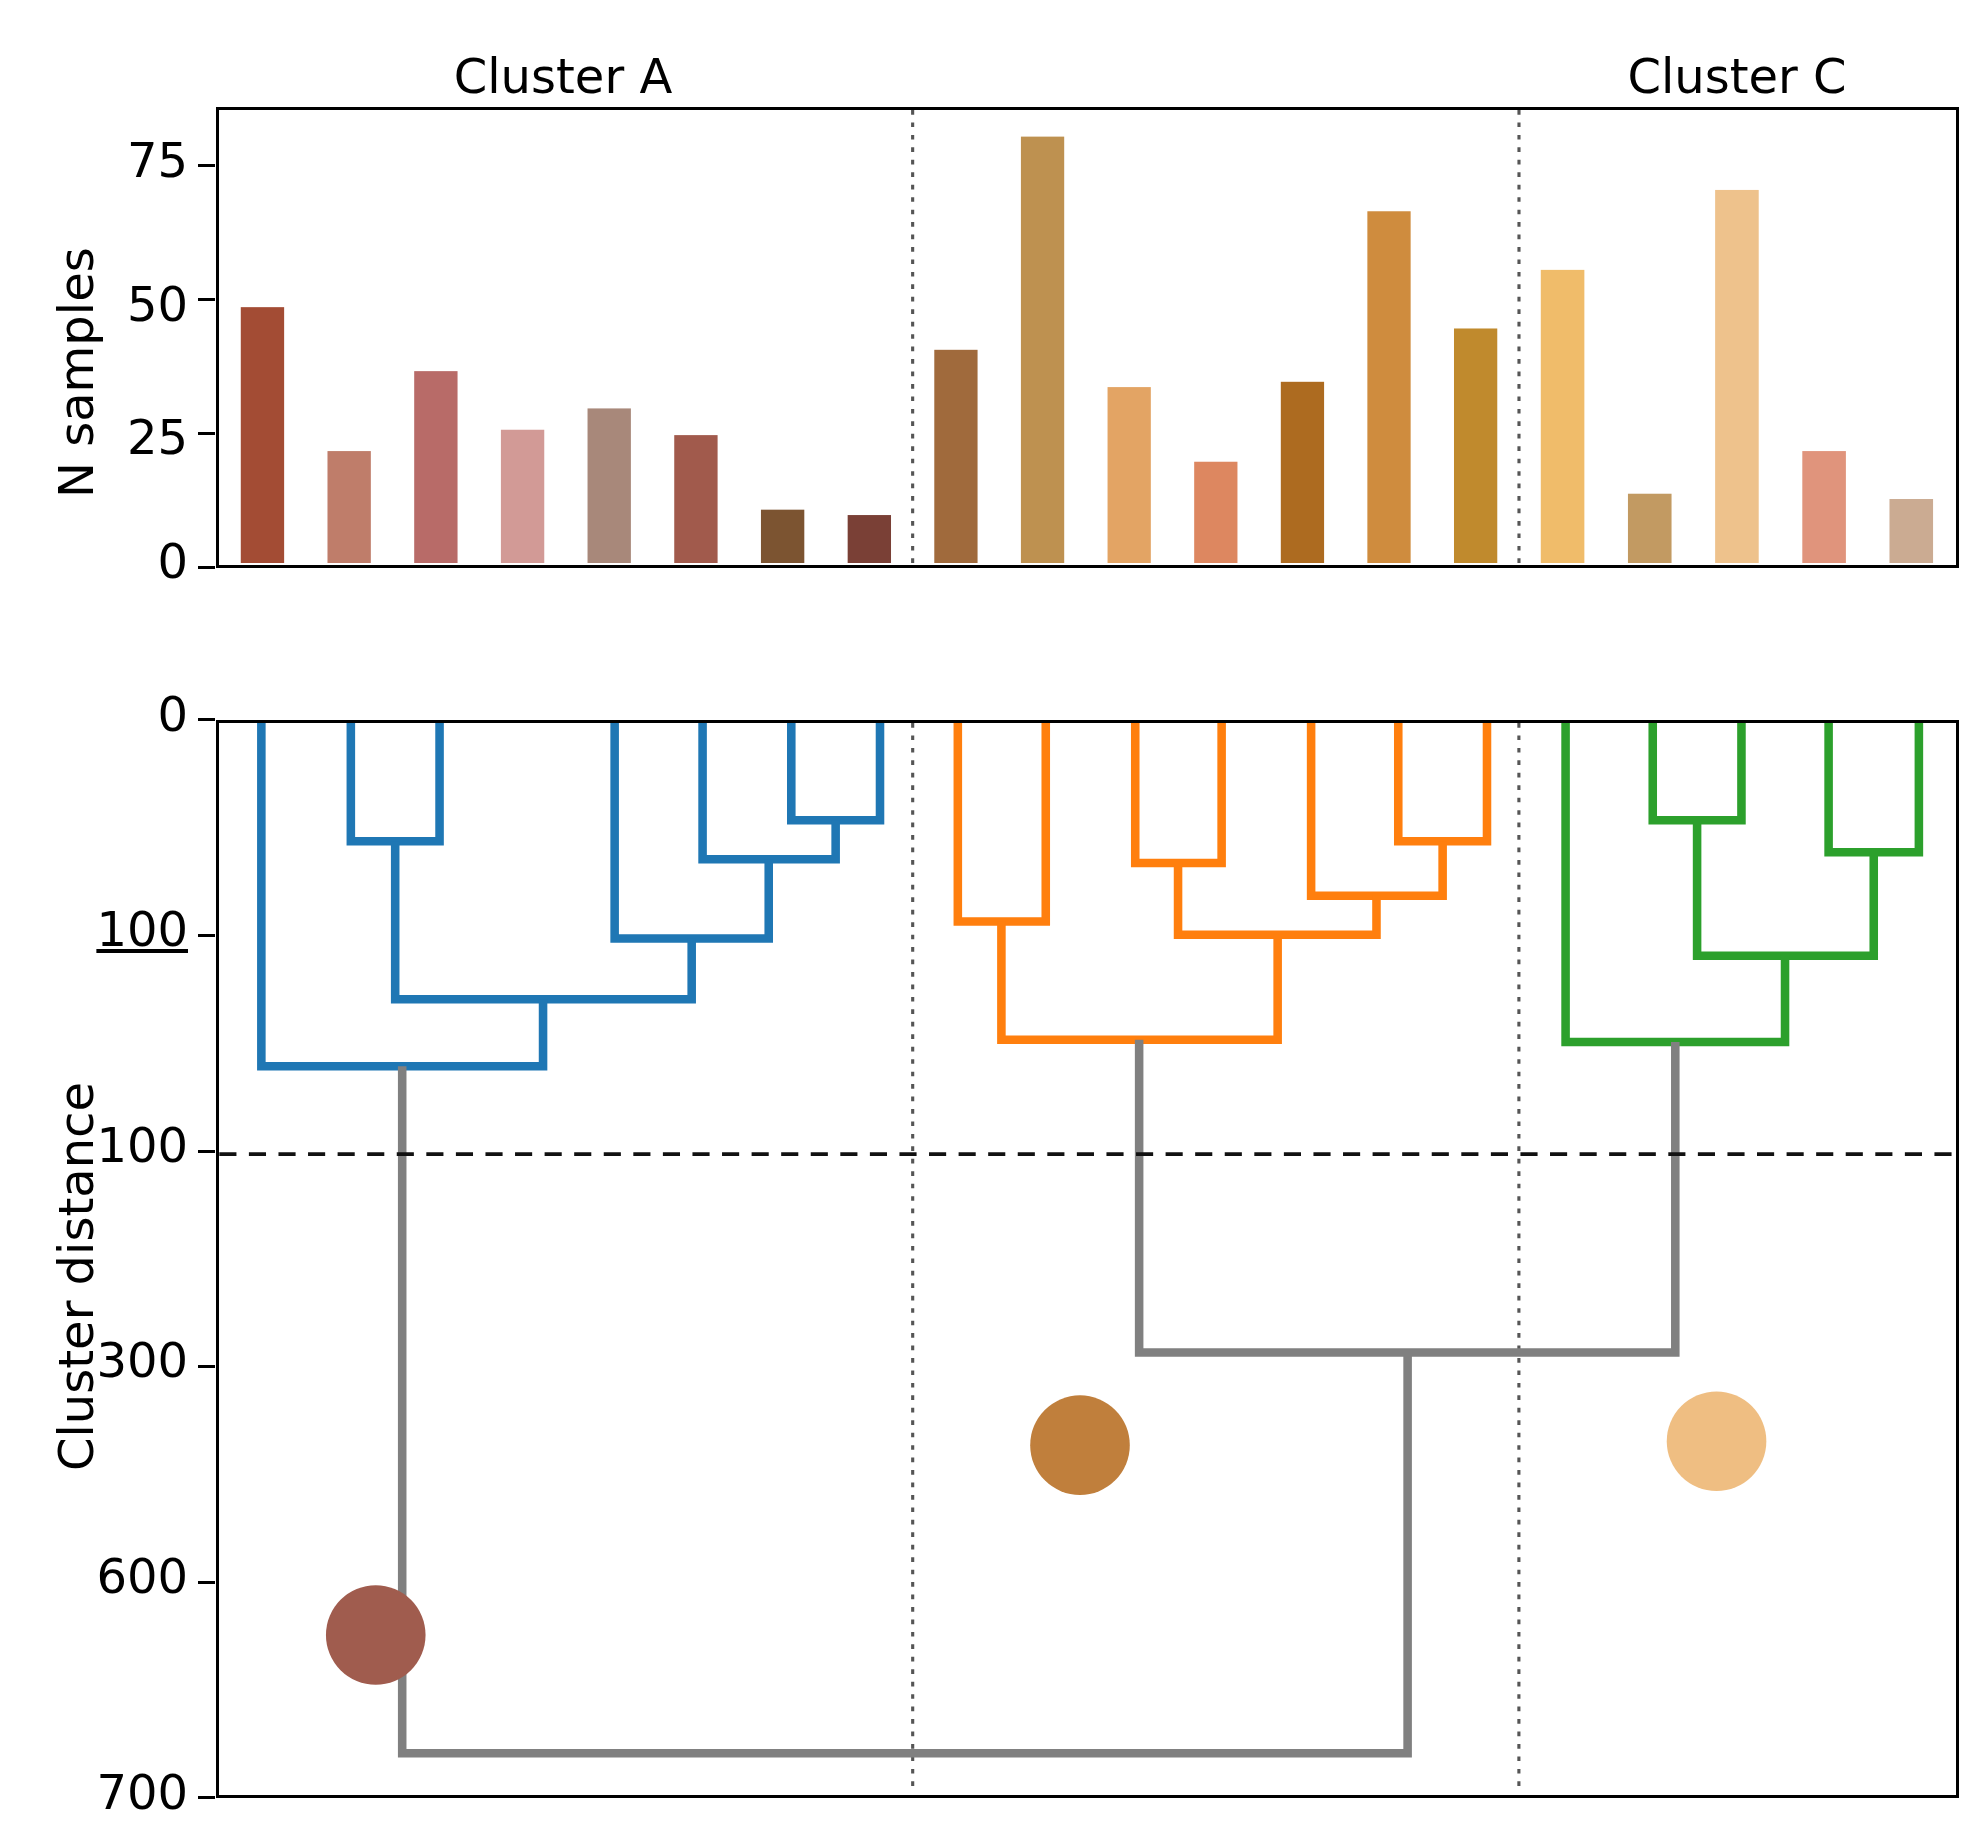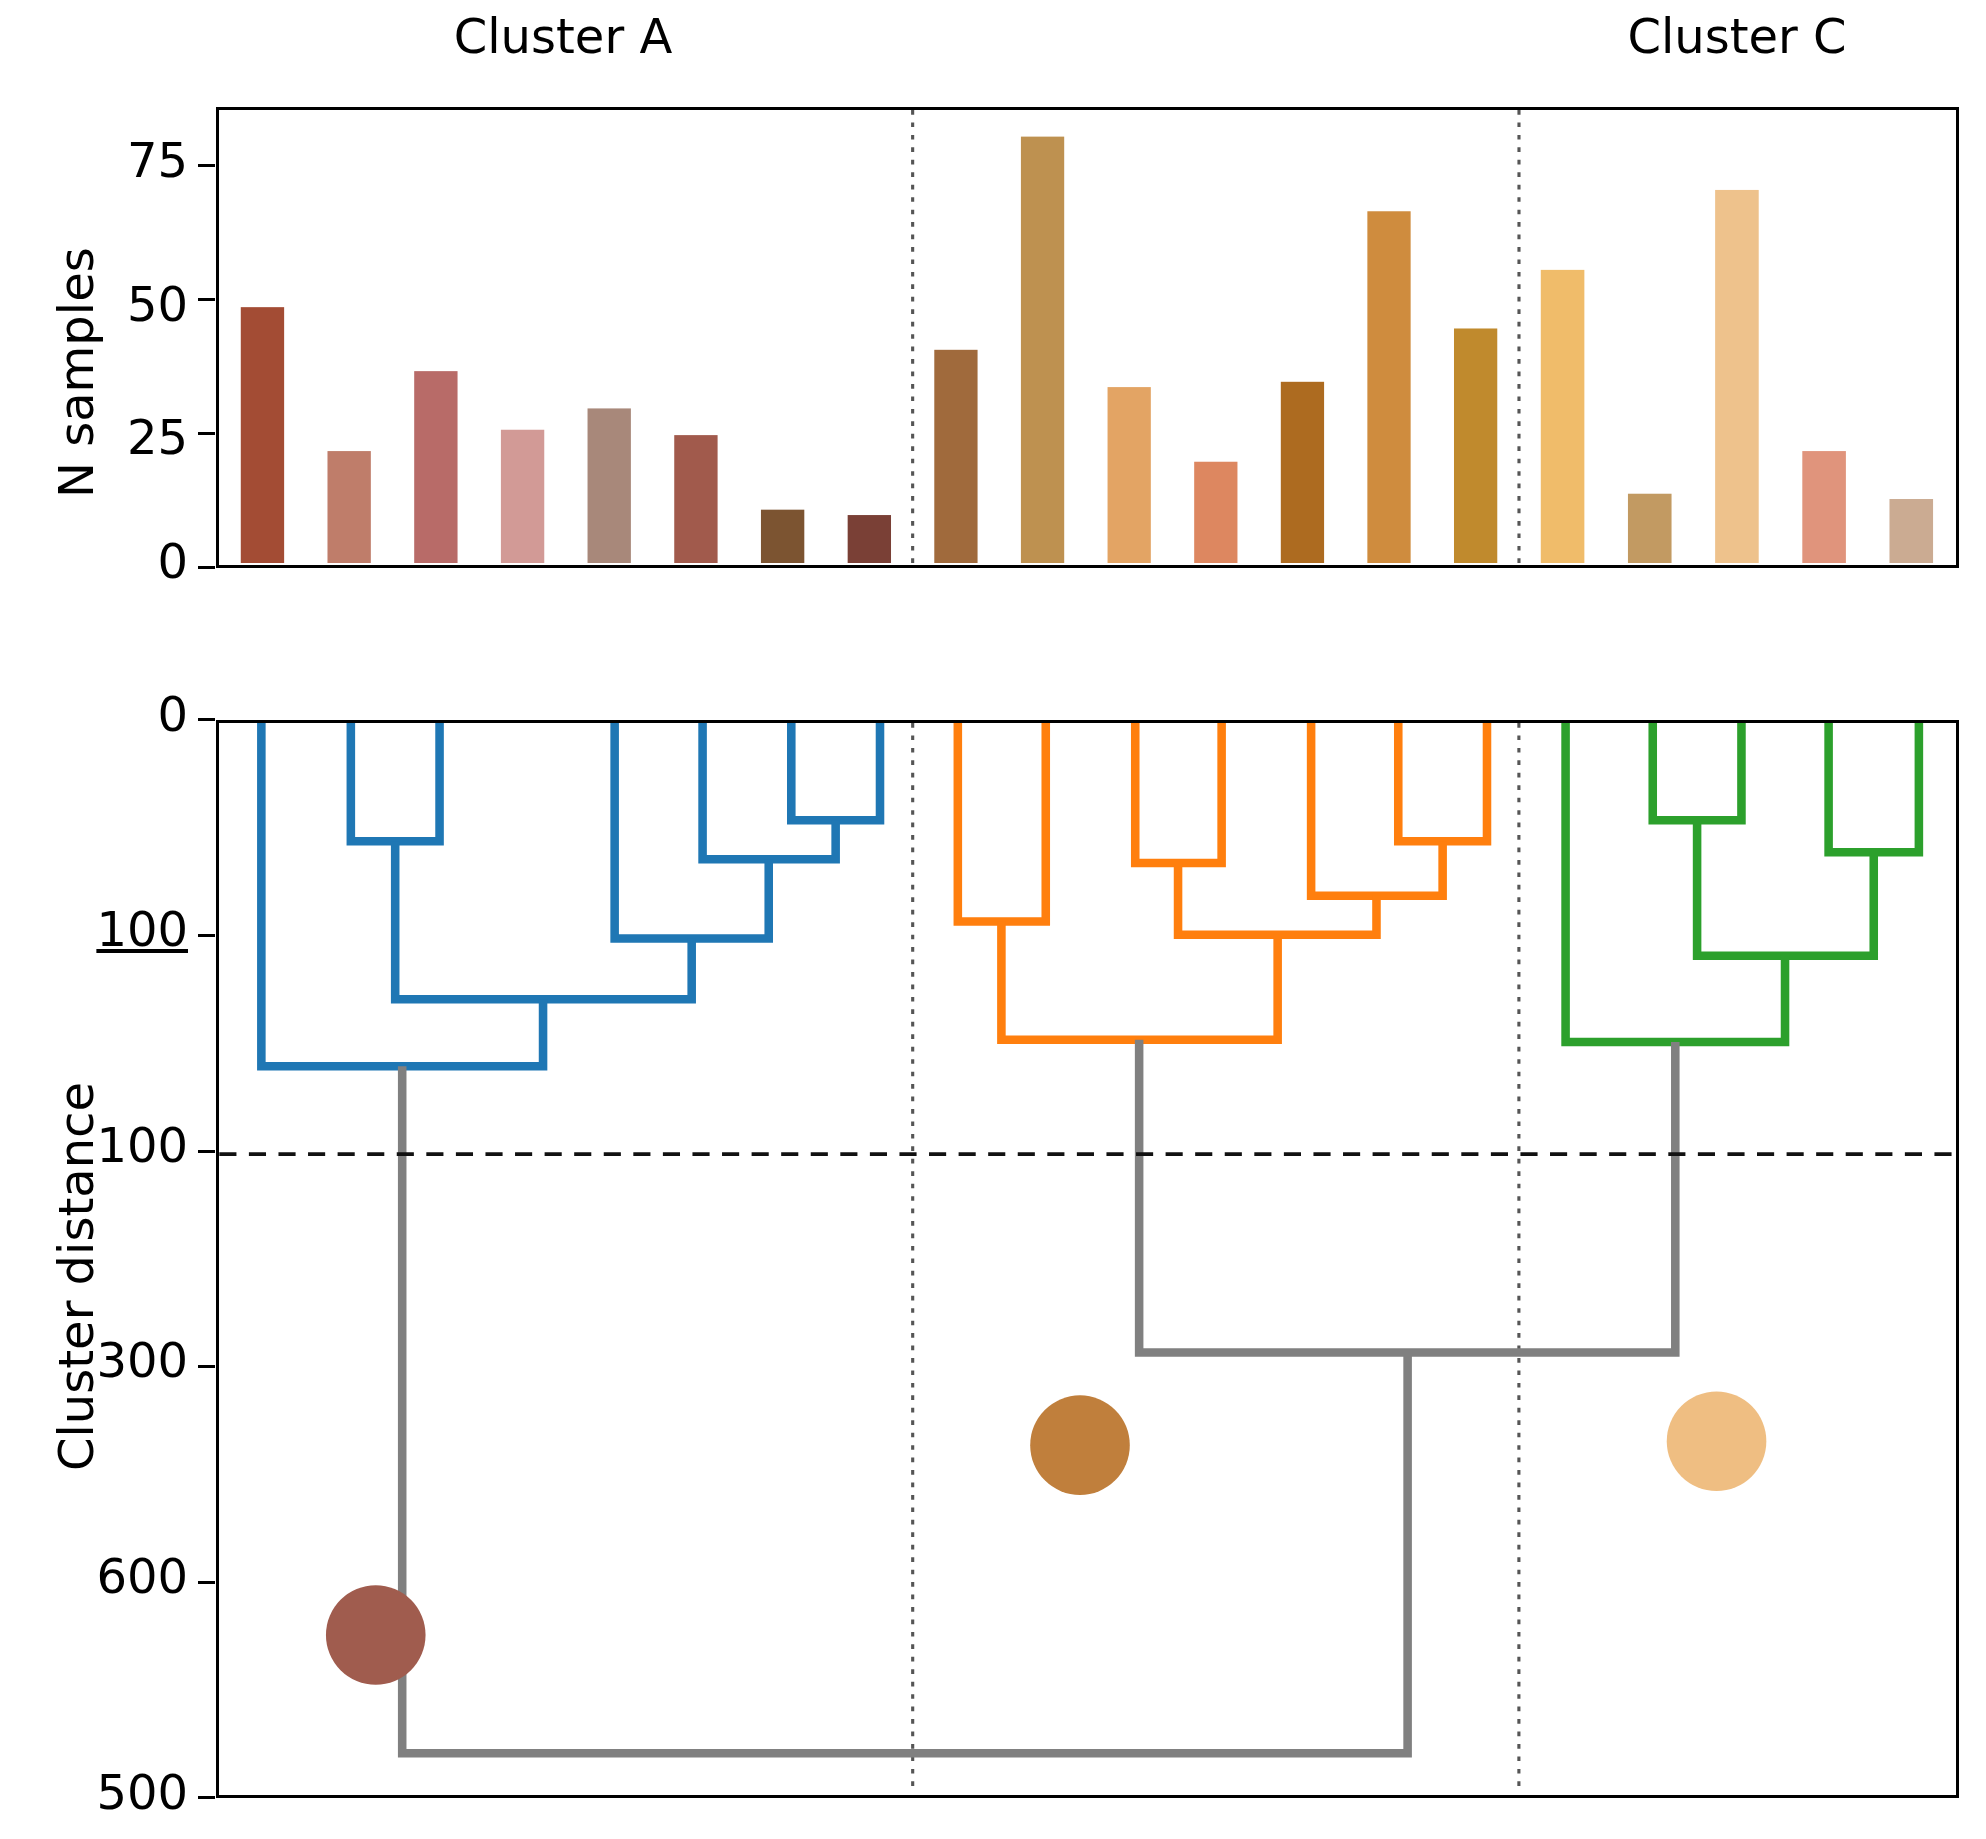--- a/index.html
+++ b/index.html
@@ -1,18 +1,18 @@
 <!DOCTYPE html>
 <html style="font-size:12.5px"><head>
 <meta charset="utf-8">
 <style>
   html,body{margin:0;padding:0;background:#ffffff;}
   body{font-family:"DejaVu Sans","Liberation Sans",sans-serif;}
   #fig{position:relative;width:1986px;height:1840px;background:#fff;overflow:hidden;}
-  .cluster-title{position:absolute;font-size:48px;color:#000;text-align:center;white-space:nowrap;}
+  .cluster-title{position:absolute;font-size:48px;color:#000;text-align:center;white-space:nowrap;margin-top:40px;}
   .ylabel-rot{position:absolute;font-size:48px;color:#000;white-space:nowrap;transform-origin:0 0;transform:rotate(-90deg);}
   .ticklabel{position:absolute;font-size:48px;color:#000;text-align:right;white-space:nowrap;}
   .panel{position:absolute;box-sizing:border-box;}
   .tickmark{position:absolute;background:#000;height:3.1px;}
   svg{display:block;}
 </style>
 </head>
 <body>
 
 <div id="fig">
@@ -127,19 +127,19 @@
       <div class="ticklabel" style="left: 21px; top: 686px; width: 167px;">0</div>
       <div class="tickmark" style="left: 198px; top: 718px; width: 17px;"></div>
       <div class="ticklabel" style="left: 21px; top: 901px; width: 167px; text-decoration: underline;">100</div>
       <div class="tickmark" style="left: 198px; top: 934px; width: 17px;"></div>
       <div class="ticklabel" style="left: 21px; top: 1117px; width: 167px;">100</div>
       <div class="tickmark" style="left: 198px; top: 1150px; width: 17px;"></div>
       <div class="ticklabel" style="left: 21px; top: 1332px; width: 167px;">300</div>
       <div class="tickmark" style="left: 198px; top: 1365px; width: 17px;"></div>
       <div class="ticklabel" style="left: 21px; top: 1548px; width: 167px;">600</div>
       <div class="tickmark" style="left: 198px; top: 1581px; width: 17px;"></div>
-      <div class="ticklabel" style="left: 21px; top: 1764px; width: 167px;">500</div>
+      <div class="ticklabel" style="left: 21px; top: 1764px; width: 167px;">700</div>
       <div class="tickmark" style="left: 198px; top: 1796px; width: 17px;"></div>
     </div>
   <div class="ylabel-rot" style="left:48px;top:1471px;">Cluster distance</div>
 
 </div>
 
 
 </body></html>

